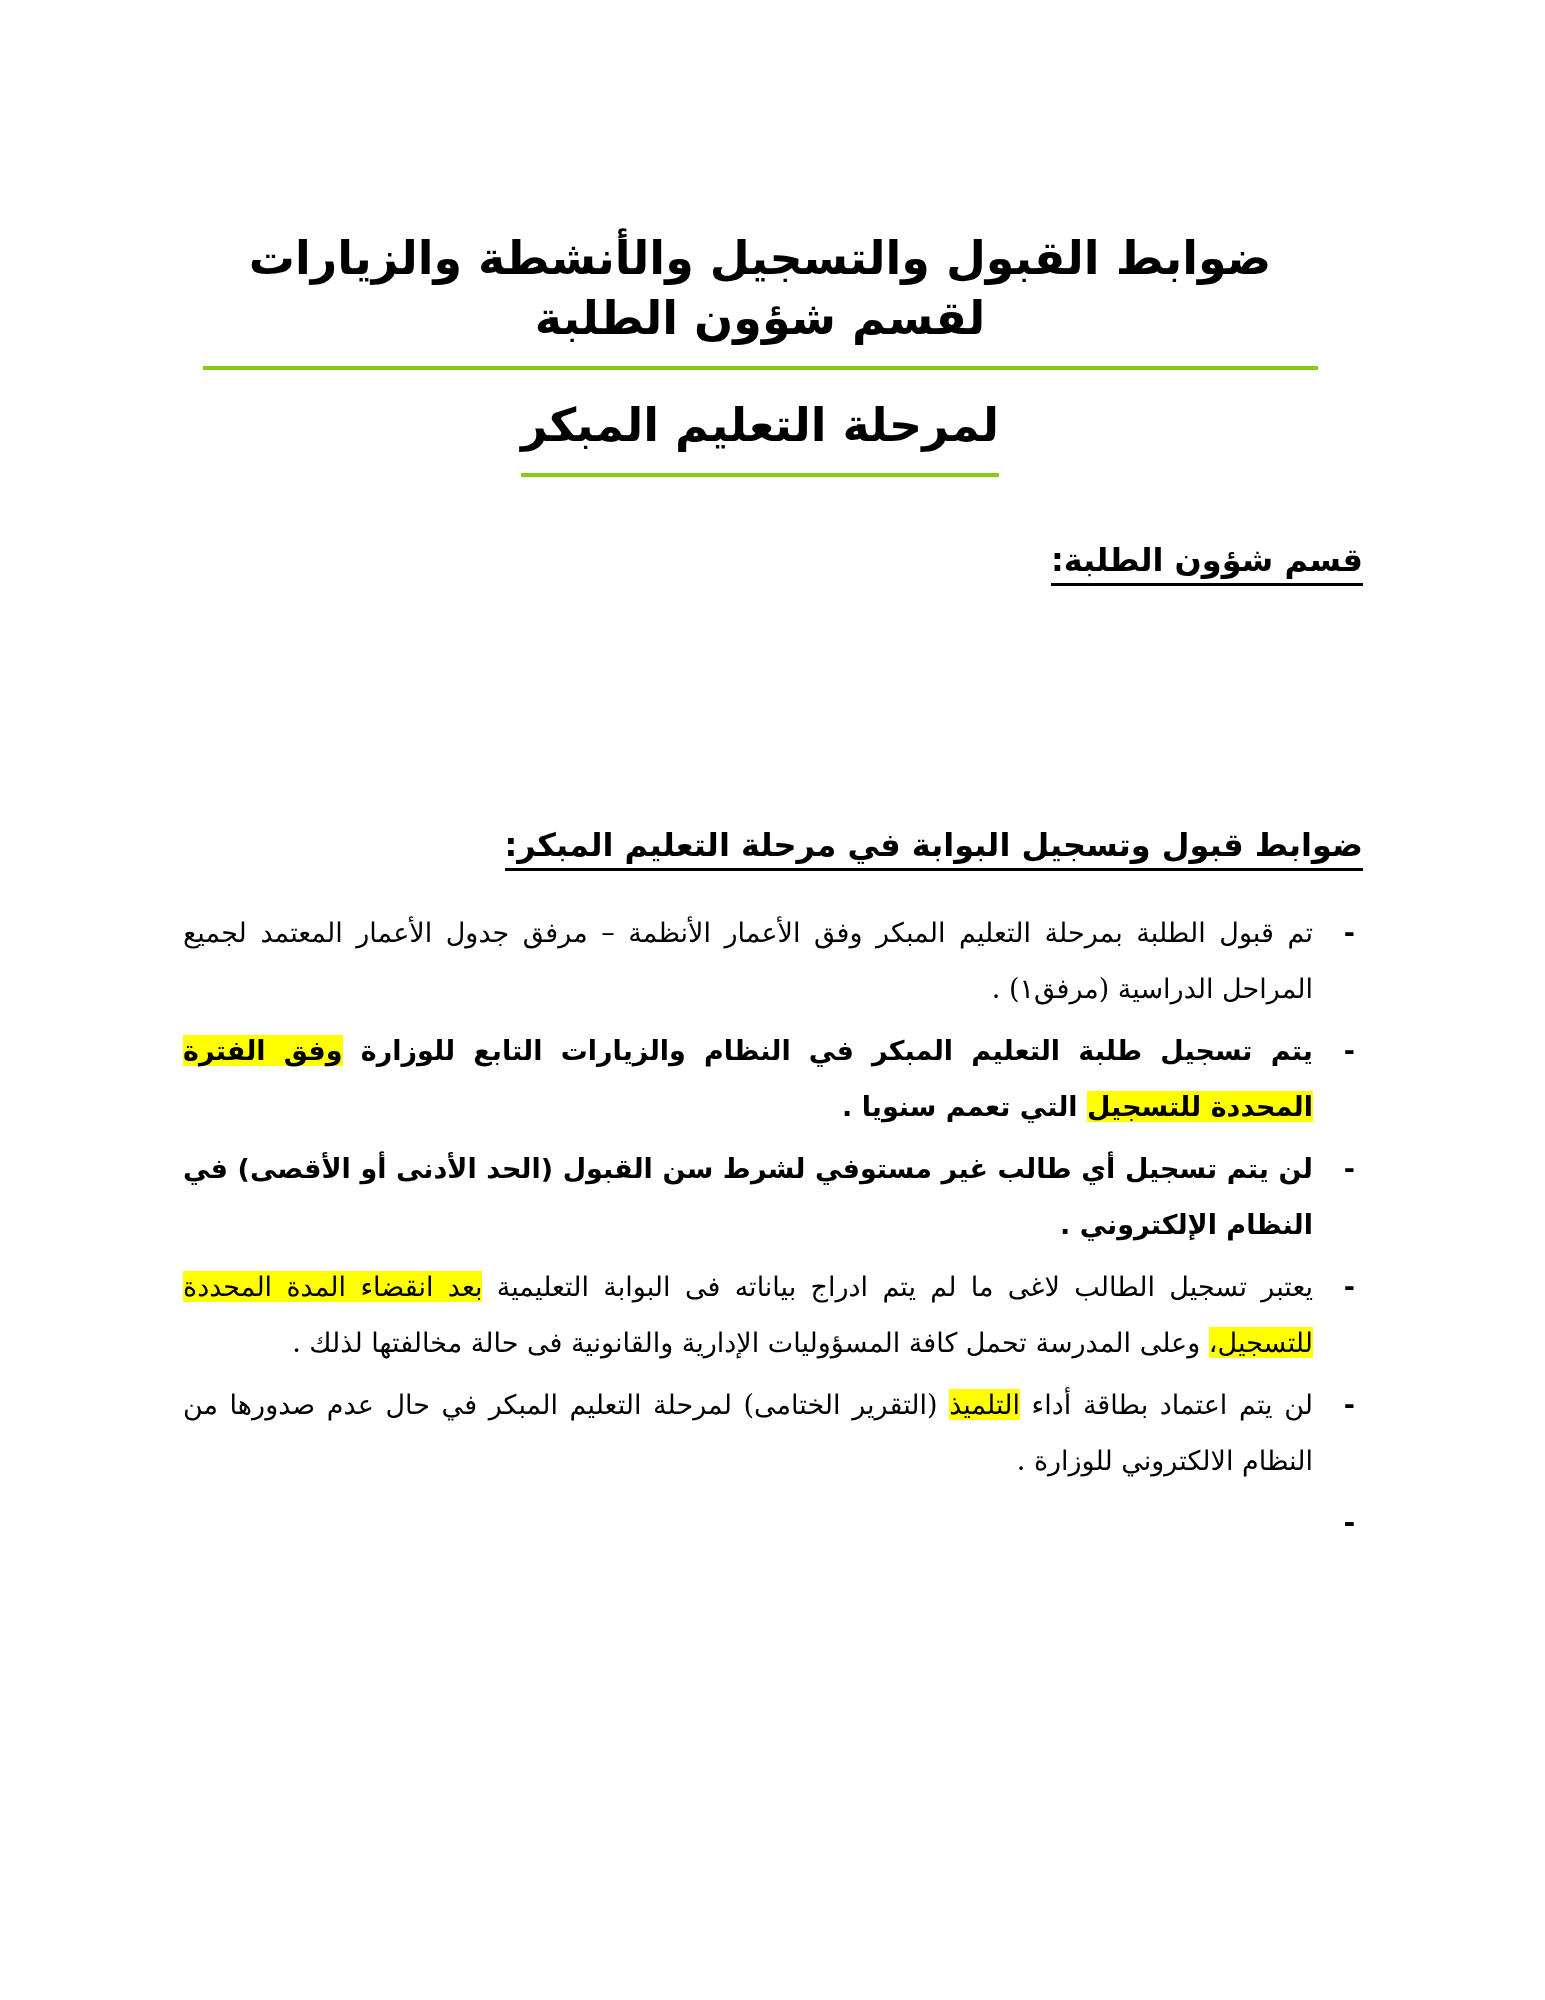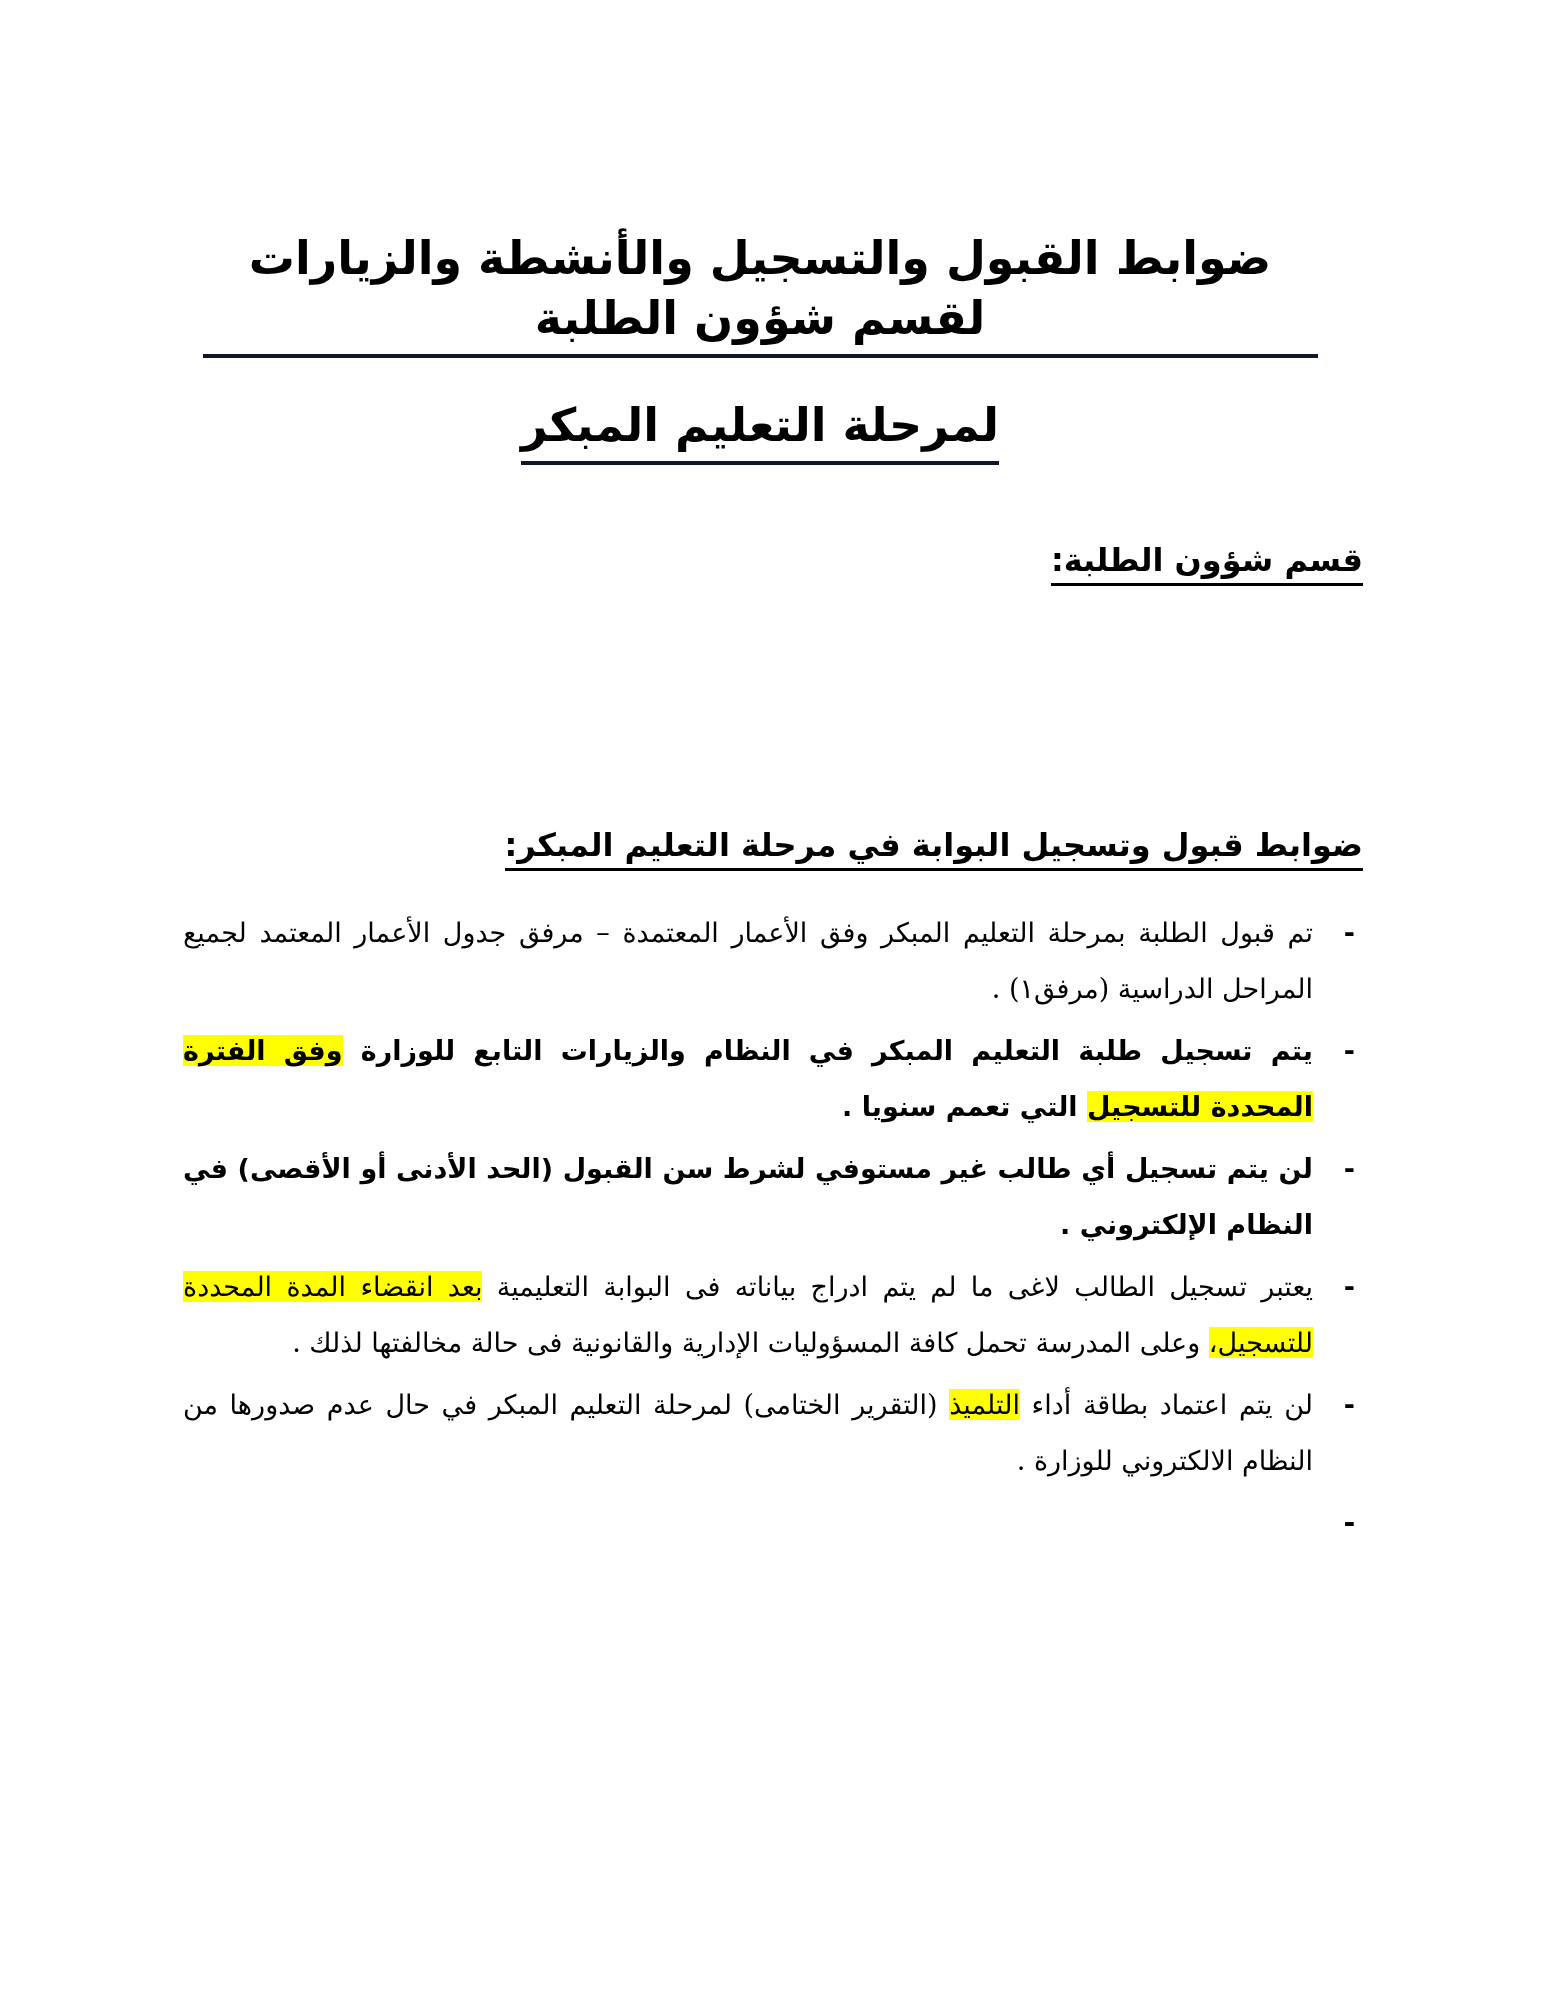--- a/index.html
+++ b/index.html
@@ -28,22 +28,22 @@
       width: 1140px;
       text-align: center;
       font-family: "DejaVu Sans", sans-serif;
       font-weight: bold;
       font-size: 46px;
       line-height: 60px;
       letter-spacing: -1px;
     }
     .title span {
       display: inline-block;
-      border-bottom: 4px solid #0f172a;
-      padding-bottom: 6px;
+      border-bottom: 4px solid #84cc16;
+      padding-bottom: 18px;
     }
     .title-1 { top: 228px; }
     .title-2 { top: 395px; }
     .title-1 span { width: 1115px; }
 
     .heading {
       position: absolute;
       right: 182px;
       font-family: "DejaVu Sans", sans-serif;
       font-weight: bold;
@@ -121,21 +121,21 @@
   </div>
 
 
   <div class="heading heading-2">
     <span>ضوابط قبول وتسجيل البوابة في مرحلة التعليم المبكر:</span>
   </div>
 
   <ul class="rules">
     <li class="rule">
       <span class="dash">-</span>
-      <span>تم قبول الطلبة بمرحلة التعليم المبكر وفق الأعمار المعتمدة – مرفق جدول الأعمار المعتمد لجميع المراحل الدراسية (مرفق١) .</span>
+      <span>تم قبول الطلبة بمرحلة التعليم المبكر وفق الأعمار الأنظمة – مرفق جدول الأعمار المعتمد لجميع المراحل الدراسية (مرفق١) .</span>
     </li>
 
     <li class="rule bold">
       <span class="dash">-</span>
       <span>يتم تسجيل طلبة التعليم المبكر في النظام والزيارات التابع للوزارة </span><span class="hl">وفق الفترة المحددة للتسجيل</span><span> التي تعمم سنويا .</span>
     </li>
 
     <li class="rule bold">
       <span class="dash">-</span>
       <span>لن يتم تسجيل أي طالب غير مستوفي لشرط سن القبول (الحد الأدنى أو الأقصى) في النظام الإلكتروني .</span>

